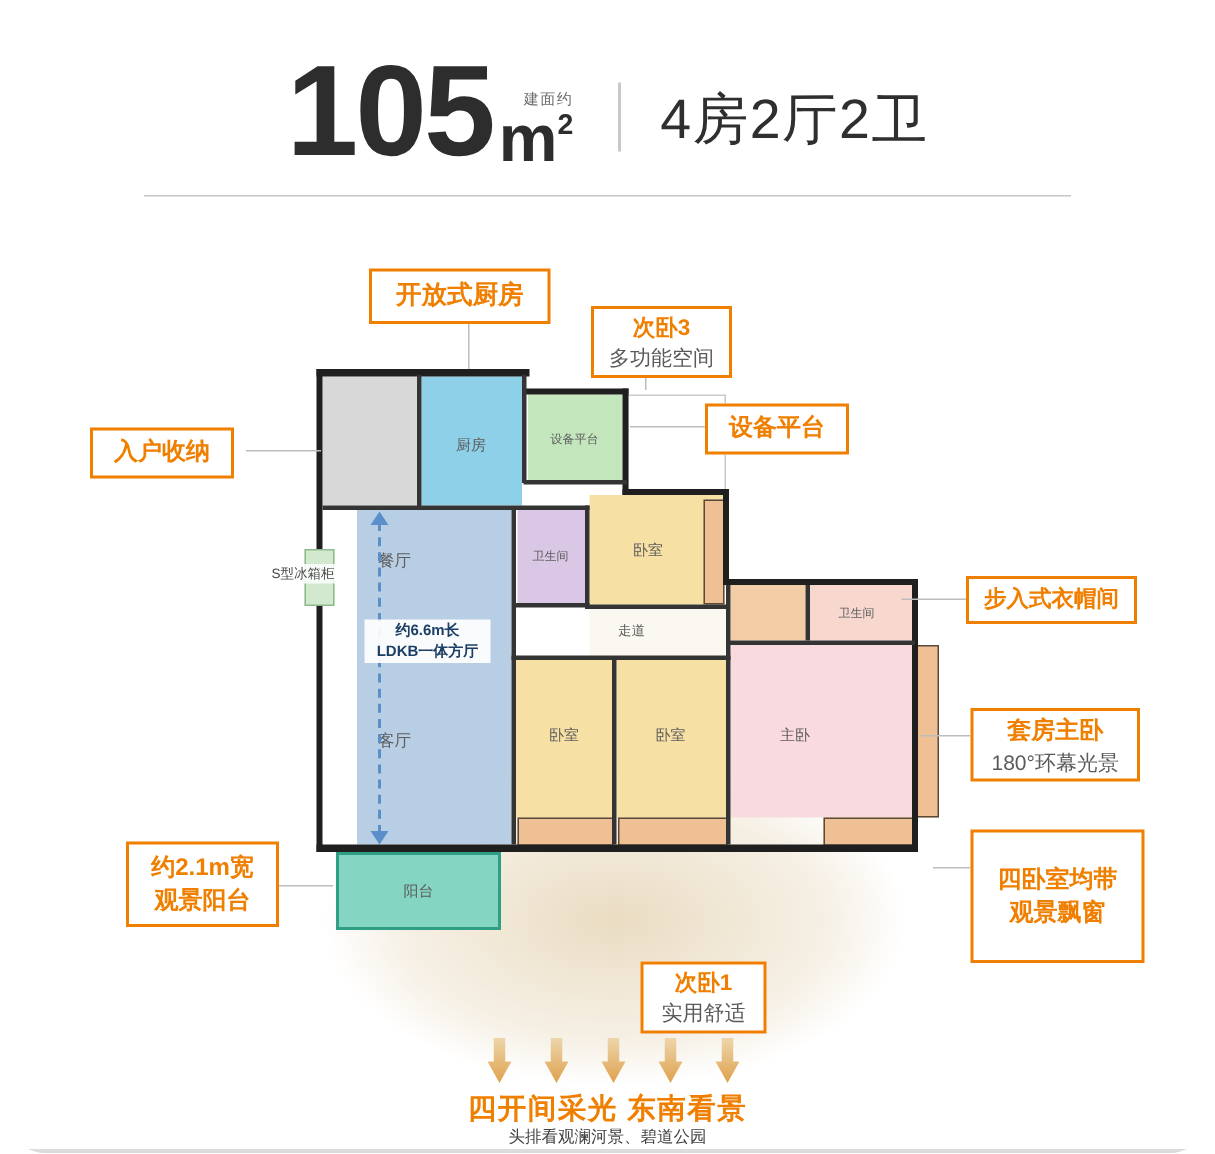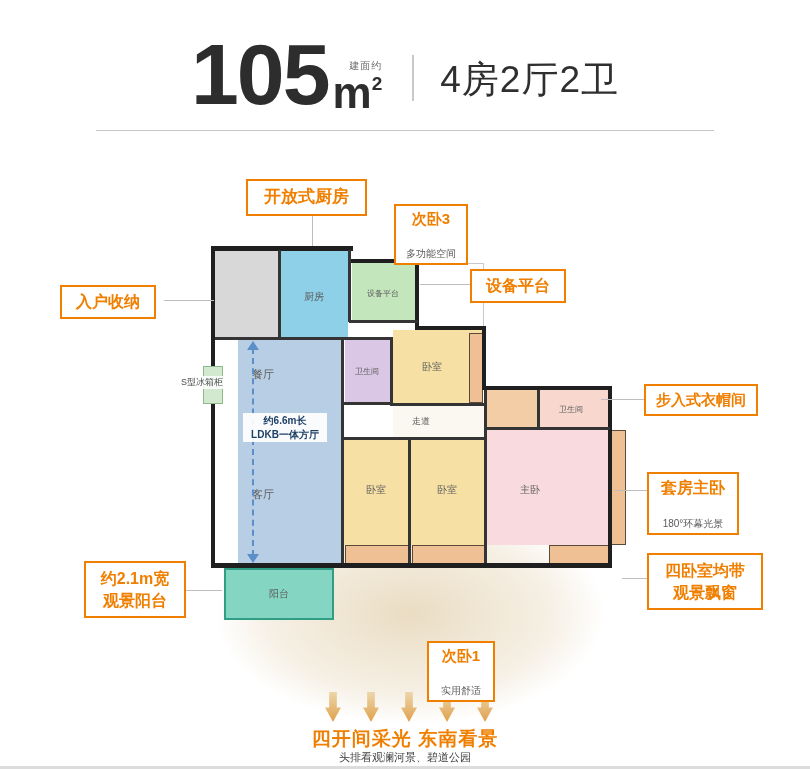--- a/index.html
+++ b/index.html
@@ -1,17 +1,17 @@
 <!DOCTYPE html>
 <html><head>
 <meta charset="utf-8">
 <style>
   html,body{margin:0;padding:0;background:#fff;}
   body{font-family:"Liberation Sans",sans-serif;}
-  #stage{position:relative;width:810px;height:769px;background:#ffffff;overflow:hidden;}
+  #stage{position:relative;width:810px;height:769px;background:#ffffff;overflow:hidden;border-radius:32px;}
   .abs{position:absolute;}
   
   .header{position:absolute;top:38px;left:0;right:0;display:flex;justify-content:center;align-items:flex-end;z-index:6;}
   .num{font-size:86px;font-weight:bold;color:#2d2d2d;line-height:0.85;letter-spacing:-2px;}
   .unit-wrap{display:inline-flex;flex-direction:column;align-items:flex-end;margin-left:4px;}
   .approx{font-size:10px;color:#6b6b6b;margin-bottom:1px;letter-spacing:1px;}
   .unit{font-size:44px;font-weight:bold;color:#2d2d2d;line-height:0.85;}
   .unit sup{font-size:19px;font-weight:bold;vertical-align:18px;}
   .hdr-divider{width:2px;height:46px;background:#c9c9c9;margin:0 26px 10px 30px;}
   .layout-text{font-size:37px;color:#2f2f2f;font-weight:500;margin-bottom:6px;letter-spacing:1px;}
@@ -23,21 +23,21 @@
   .wall{position:absolute;background:#1f1f1f;z-index:2;}
   .iwall{position:absolute;background:#343434;z-index:2;}
   .bay{position:absolute;background:#eec093;border:1px solid #5a4a39;z-index:1;}
   .rlabel{position:absolute;color:#5d5d5d;font-size:11px;transform:translate(-50%,-50%);white-space:nowrap;z-index:3;}
   .rlabel.sm{font-size:8px;}
   .conn{position:absolute;background:#bdbdbd;z-index:4;}
   
   .callout{position:absolute;background:#ffffff;border:2px solid #f07f00;text-align:center;padding:4px 12px;z-index:5;box-sizing:border-box;}
   .callout .t{color:#f07f00;font-weight:bold;font-size:16px;line-height:1.35;word-break:break-all;}
   .callout .t.lg{font-size:17px;}
-  .callout .s{color:#5a5a5a;font-size:10px;margin-top:19px;line-height:1.2;}
+  .callout .s{color:#5a5a5a;font-size:14px;margin-top:1px;line-height:1.2;}
   
   .tri-up{width:0;height:0;border-left:6px solid transparent;border-right:6px solid transparent;border-bottom:9px solid #5b8fc9;z-index:3;}
   .tri-down{width:0;height:0;border-left:6px solid transparent;border-right:6px solid transparent;border-top:9px solid #5b8fc9;z-index:3;}
   .measure-text{position:absolute;left:243px;top:413px;width:84px;background:rgba(255,255,255,0.92);color:#1d3f66;
                 font-size:10px;font-weight:bold;text-align:center;line-height:1.35;z-index:4;padding:1px 0;}
   .fridge-box{position:absolute;left:203px;top:366px;width:18px;height:36px;background:#d2e9d0;border:1px solid #8db98c;z-index:3;}
   .fridge-label{position:absolute;left:180px;top:376px;font-size:9px;color:#4a4a4a;background:rgba(255,255,255,0.85);z-index:4;padding:0 1px;white-space:nowrap;}
   
   .darrow{position:absolute;width:16px;height:30px;z-index:2;
           clip-path:polygon(26% 0,74% 0,74% 52%,100% 52%,50% 100%,0 52%,26% 52%);
@@ -159,21 +159,21 @@
       <div class="t" style="font-size:15px;">步入式衣帽间</div>
     </div>
     <div class="callout" style="left:60px;top:285px;padding:4px 14px;">
       <div class="t">入户收纳</div>
     </div>
     <div class="callout" style="left:647px;top:472px;padding:3px 12px;">
       <div class="t">套房主卧</div>
       <div class="s">180°环幕光景</div>
     </div>
     <div class="callout" style="left:647px;top:553px;width:116px;padding:5px 8px;">
-      <div class="t" style="width:84px;margin:0 auto;">四卧室均带观景飘窗</div>
+      <div class="t" style="width:84px;margin:16px auto;">四卧室均带观景飘窗</div>
     </div>
     <div class="callout" style="left:84px;top:561px;width:102px;padding:5px 8px;">
       <div class="t" style="width:72px;margin:0 auto;">约2.1m宽观景阳台</div>
     </div>
     <div class="callout" style="left:427px;top:641px;padding:3px 12px;">
       <div class="t" style="font-size:15px;">次卧1</div>
       <div class="s">实用舒适</div>
     </div>
   </div>
 

